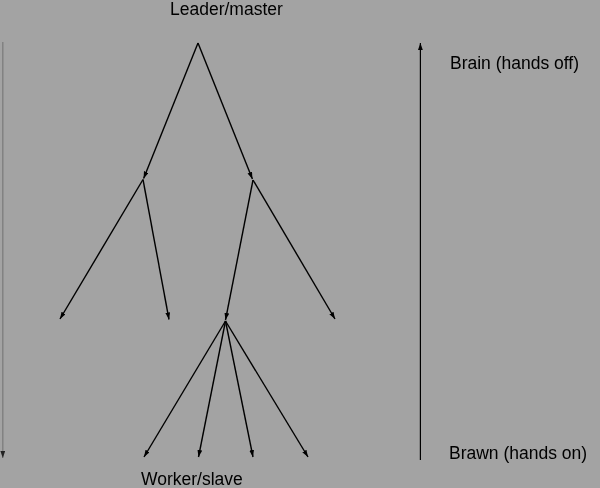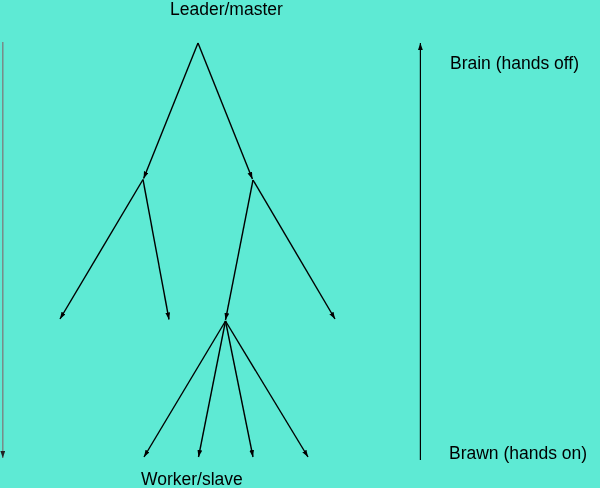--- a/index.html
+++ b/index.html
@@ -1,16 +1,16 @@
 <!DOCTYPE html>
 <html><head>
 <meta charset="utf-8">
 <style>
   html,body{margin:0;padding:0;background:#ffffff;}
-  .wrap{position:relative;width:600px;height:488px;background:#5eead4;overflow:hidden;}
+  .wrap{position:relative;width:600px;height:488px;background:#a3a3a3;overflow:hidden;}
   svg{display:block;}
   text{font-family:"Liberation Sans",sans-serif;font-size:17.5px;fill:#000000;}
 </style>
 </head>
 <body>
 <div class="wrap">
 <svg width="600" height="488" viewBox="0 0 600 488" xmlns="http://www.w3.org/2000/svg">
   <defs>
     <marker id="ah" markerUnits="userSpaceOnUse" markerWidth="9" markerHeight="7" refX="7" refY="2.4" orient="auto">
       <path d="M0,0 L7,2.4 L0,4.8 Z" fill="#000000"></path>

